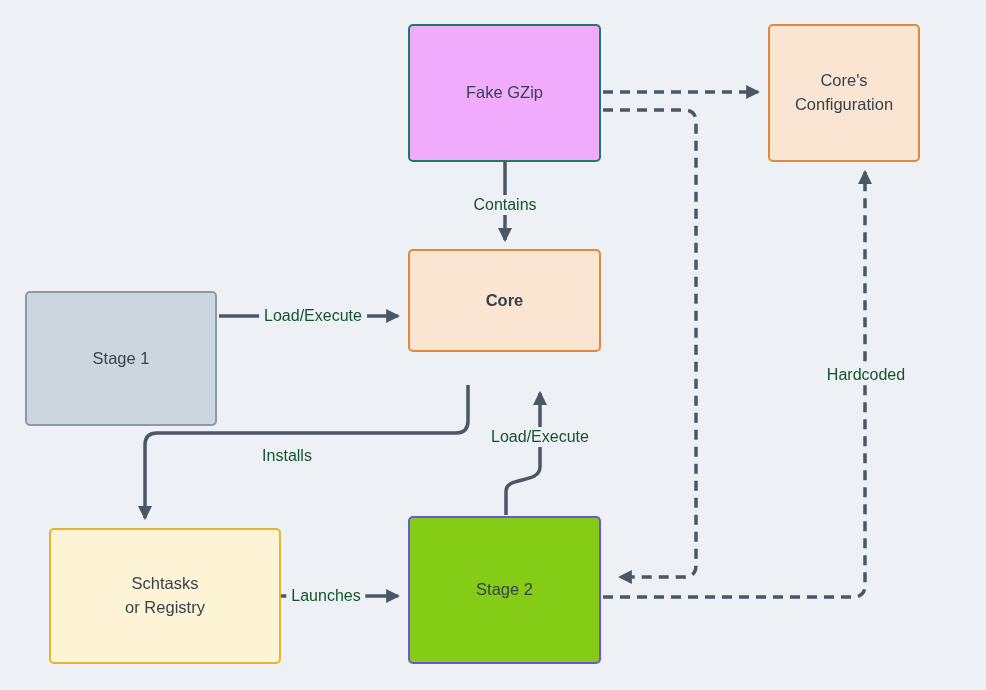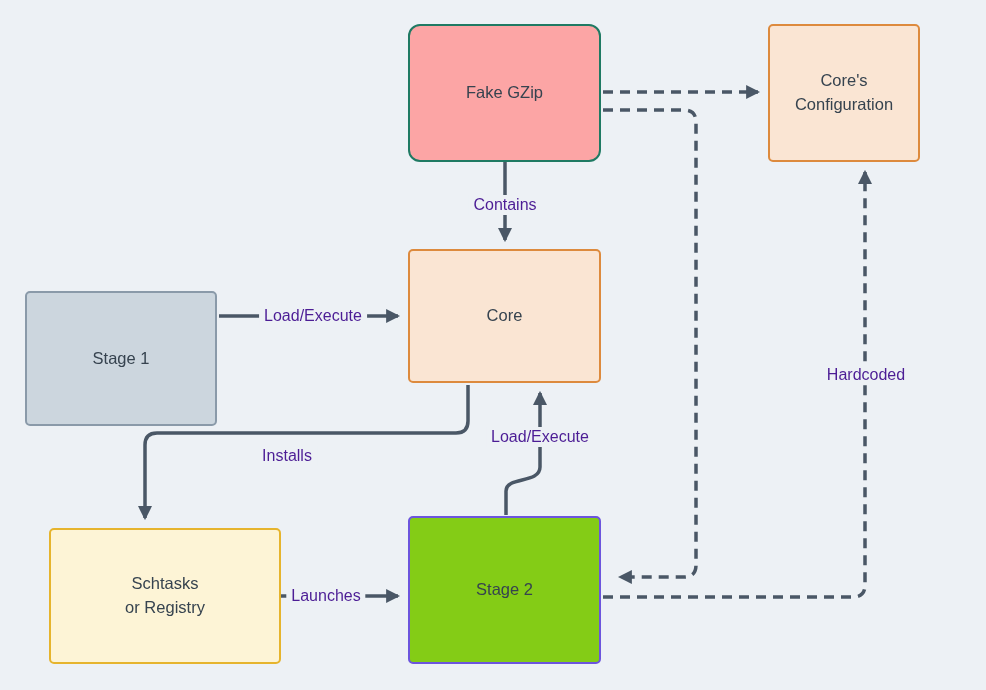--- a/index.html
+++ b/index.html
@@ -29,28 +29,28 @@
     justify-content:center;
     text-align:center;
     color:#36434f;
     font-size:16.5px;
     line-height:1.45;
     white-space:pre-line;
   }
   .node-fake-gzip          {left:408px;top:24px; width:193px;height:138px;}
   .node-cores-configuration{left:768px;top:24px; width:152px;height:138px;}
   .node-stage-1            {left:25px; top:249px;width:192px;height:135px;}
-  .node-core               {left:408px;top:249px;width:193px;height:134px;}
+  .node-core               {left:408px;top:249px;width:193px;height:103px;font-weight:bold;}
   .node-schtasks           {left:49px; top:528px;width:232px;height:136px;}
   .node-stage-2            {left:408px;top:516px;width:193px;height:148px;}
   .edge-label{
     position:absolute;
     transform:translate(-50%,-50%);
     background:#edf1f5;
-    color:#4c1d95;
+    color:#14532d;
     font-size:16px;
     padding:1px 5px;
     white-space:nowrap;
   }
   .lbl-contains      {left:505px;top:205px;}
   .lbl-load-execute-1{left:313px;top:316px;}
   .lbl-installs      {left:287px;top:456px;}
   .lbl-load-execute-2{left:540px;top:437px;}
   .lbl-launches      {left:326px;top:596px;}
   .lbl-hardcoded     {left:866px;top:375px;}
@@ -79,21 +79,21 @@
       <path d="M243,596 L398,596" marker-end="url(#arrow)"></path>
 
       <path stroke-dasharray="10 7" d="M603,92 L758,92" marker-end="url(#arrow)"></path>
 
       <path stroke-dasharray="10 7" d="M603,110 L684,110 Q696,110 696,122 L696,565 Q696,577 684,577 L620,577" marker-end="url(#arrow)"></path>
 
       <path stroke-dasharray="10 7" d="M603,597 L853,597 Q865,597 865,585 L865,172" marker-end="url(#arrow)"></path>
     </g>
   </svg>
 
-  <div class="node node-fake-gzip" style="background: #fca5a5; border-color: rgb(31, 122, 99); border-radius: 12px;">
+  <div class="node node-fake-gzip" style="background: #f0abfc; border-color: rgb(31, 122, 99);">
     <span>Fake GZip</span>
   </div>
 
   <div class="node node-cores-configuration" style="background: rgb(250, 229, 211); border-color: rgb(221, 138, 61);">
     <span>Core's
 Configuration</span>
   </div>
 
   <div class="node node-stage-1" style="background: rgb(204, 214, 222); border-color: rgb(138, 154, 169); margin-top: 42px;">
     <span>Stage 1</span>

